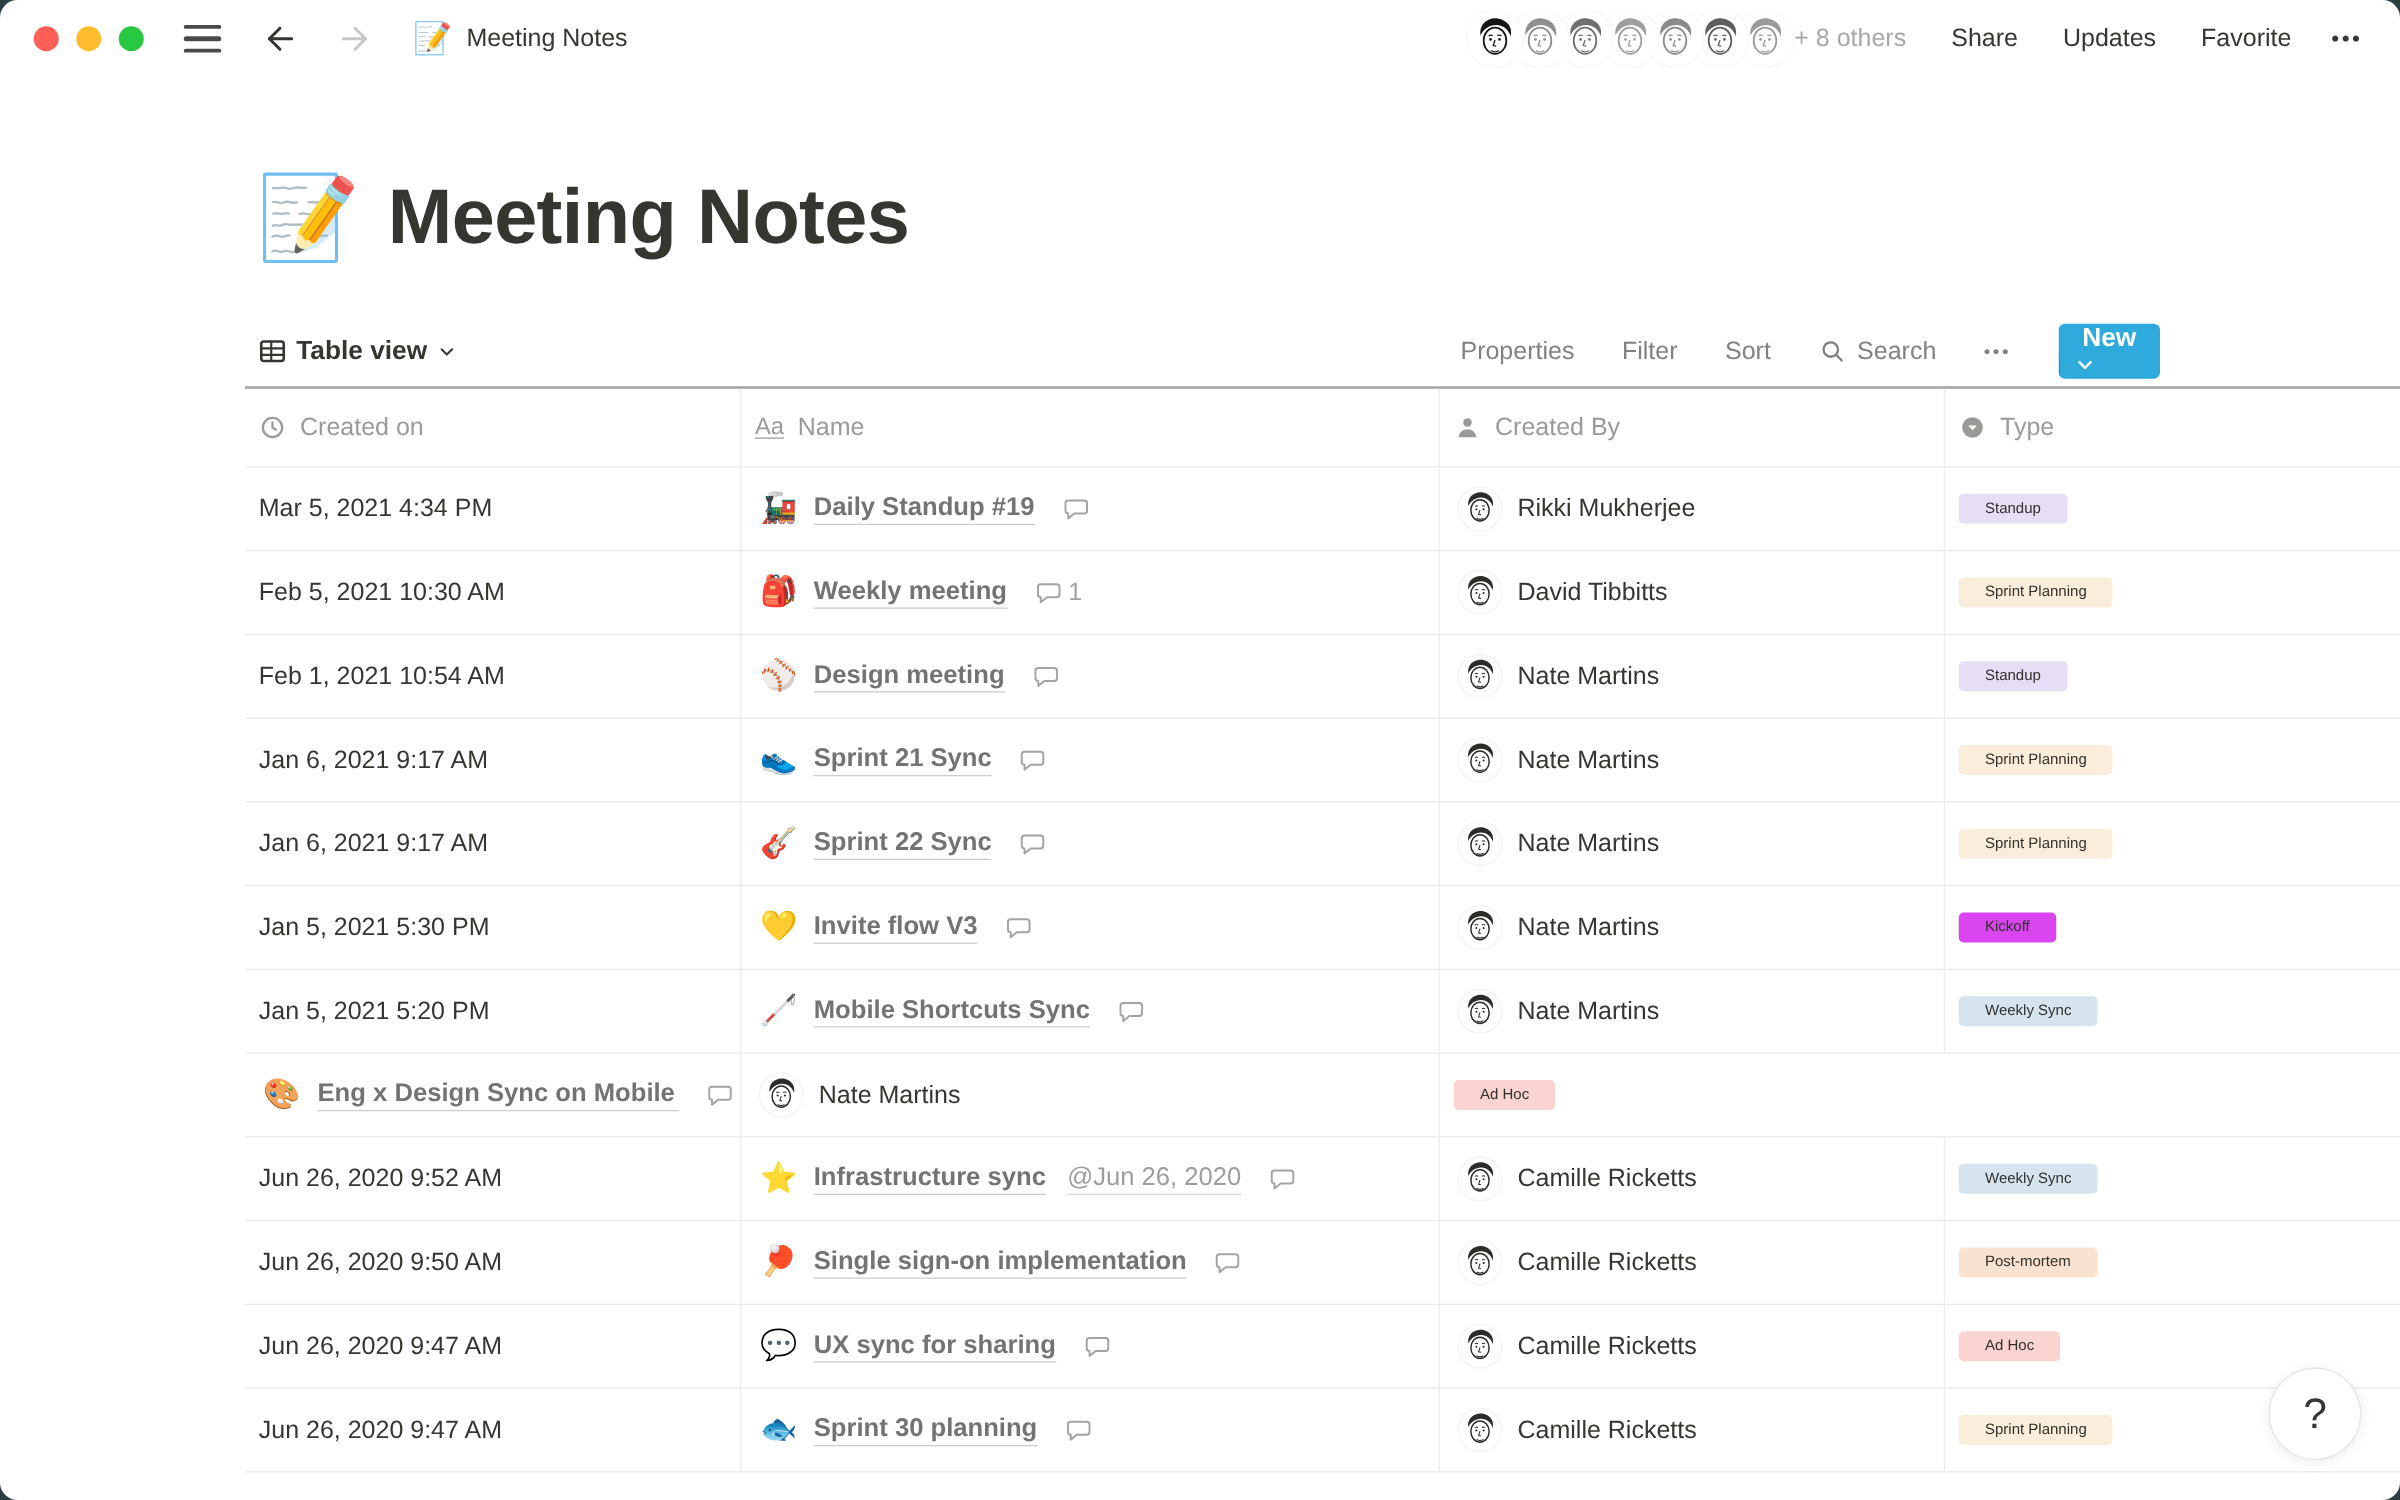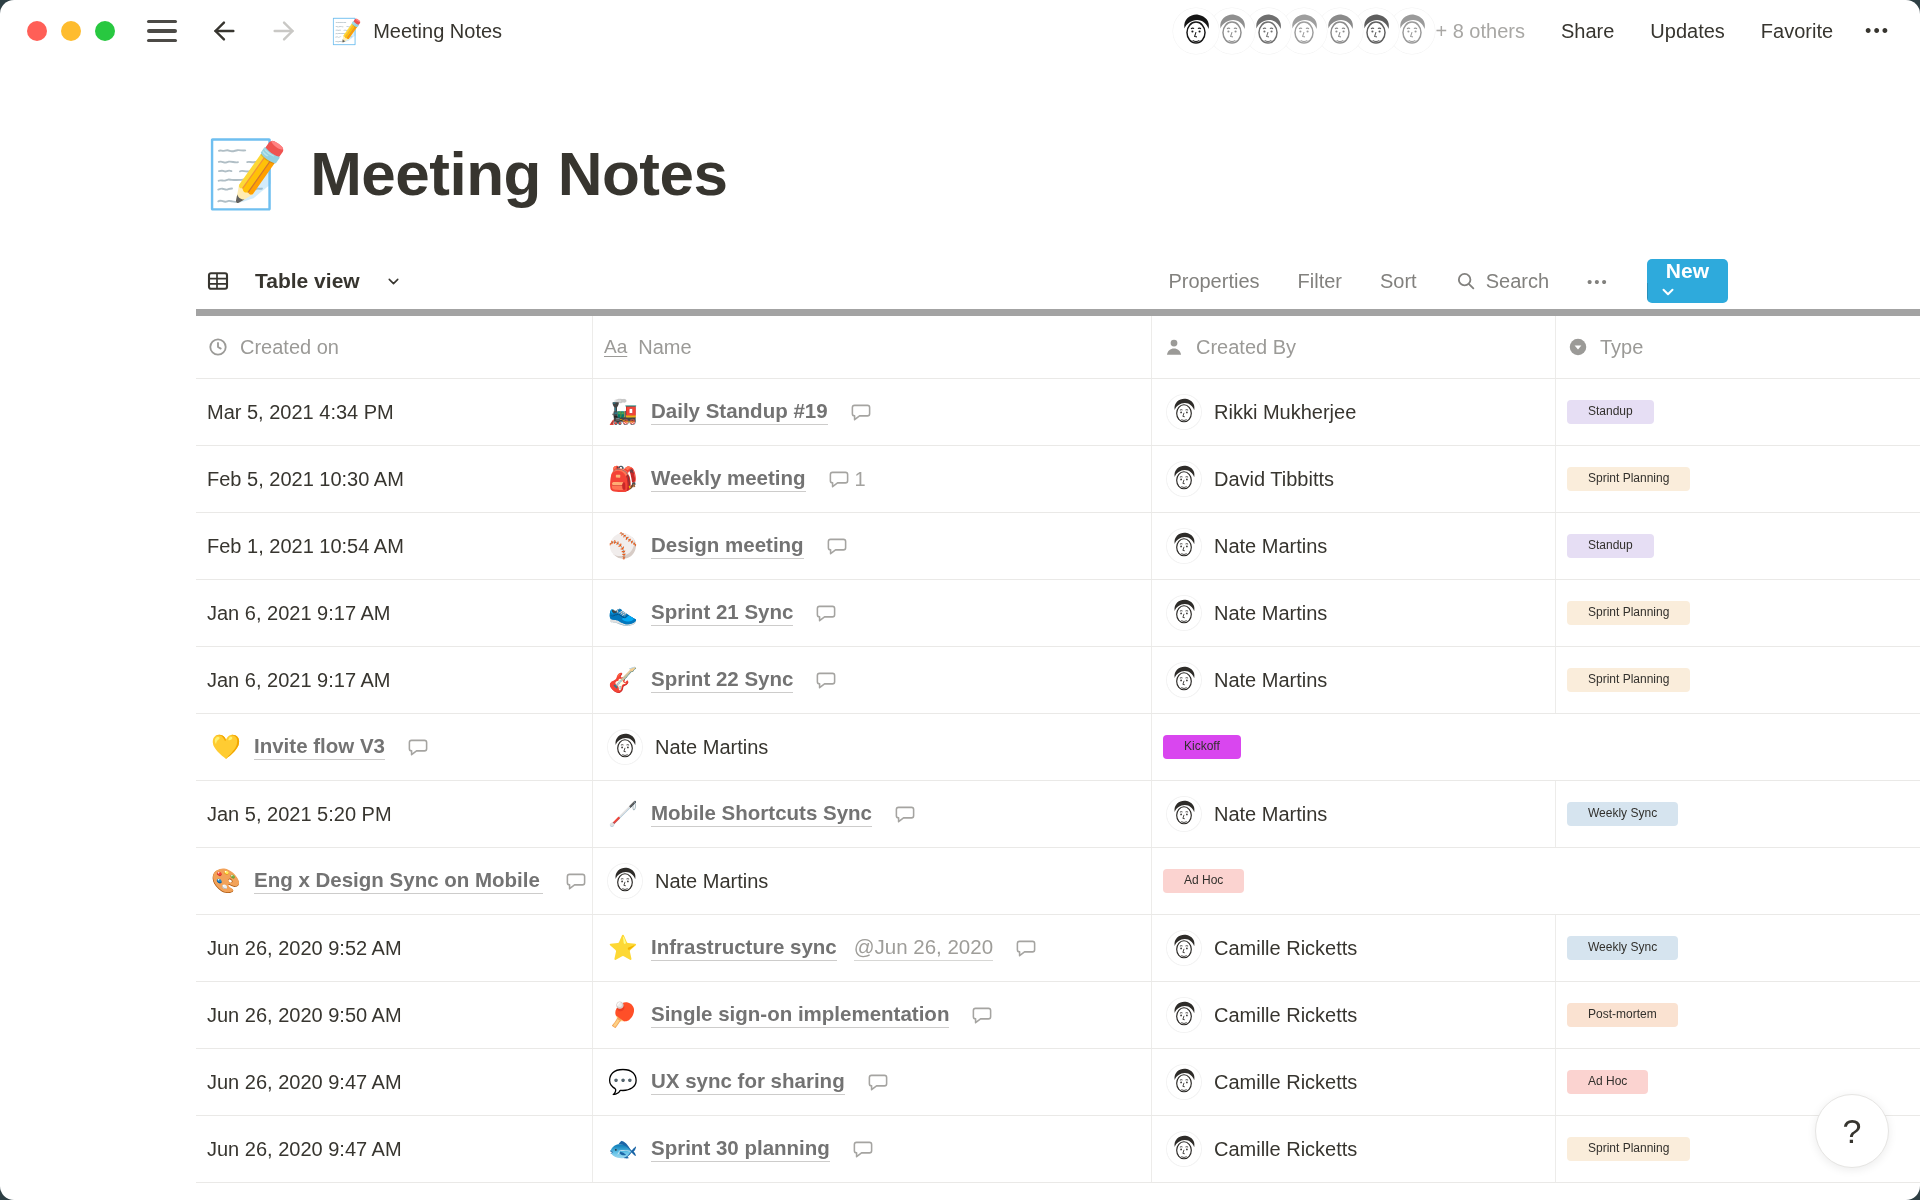--- a/index.html
+++ b/index.html
@@ -35,37 +35,37 @@
   .others{font-size:20px;color:#A8A7A4;white-space:nowrap;}
   .tb-actions{display:flex;align-items:center;gap:36px;margin-left:36px;}
   .tb-action{font-size:20px;color:#37352F;cursor:pointer;white-space:nowrap;}
   .tb-more{font-size:18px;letter-spacing:2px;color:#37352F;cursor:pointer;margin-left:32px;}
   
   .page-head{margin:76px 0 0 206px;display:flex;align-items:center;gap:22px;}
   .page-emoji{font-size:66px;line-height:1;}
   .page-title{font-size:62px;font-weight:700;letter-spacing:-0.5px;color:#37352F;}
   
   .toolbar{margin:44px 192px 0 196px;height:56px;display:flex;align-items:center;padding-left:10px;}
-  .viewsel{display:flex;align-items:center;gap:25px;cursor:pointer;}
+  .viewsel{display:flex;align-items:center;gap:7px;cursor:pointer;}
   .viewsel svg{width:24px;height:24px;}
   .viewsel .vlabel{font-size:21px;font-weight:700;color:#37352F;}
   .tool-spacer{flex:1;}
   .tool-right{display:flex;align-items:center;gap:38px;}
   .tool-item{font-size:20px;color:#82817E;cursor:pointer;white-space:nowrap;}
   .searchgrp{display:flex;align-items:center;gap:9px;cursor:pointer;}
   .searchgrp svg{width:22px;height:22px;}
   .tool-more{font-size:15px;letter-spacing:2px;color:#82817E;cursor:pointer;}
   .new-btn{display:flex;align-items:stretch;height:44px;border-radius:5px;overflow:hidden;cursor:pointer;flex-direction:column;}
   .new-main{display:flex;align-items:center;padding:0 19px;font-size:21px;font-weight:600;color:#fff;}
   .new-dd{display:flex;align-items:center;justify-content:center;width:40px;border-left:1px solid rgba(0,0,0,0.15);}
   .new-dd svg{width:18px;height:18px;}
   
   .table{margin-left:196px;}
   .thead,.trow{display:grid;grid-template-columns:396px 559px 404px 1fr;}
-  .thead{height:62px;border-top:7px solid #a3a3a3;border-bottom:1px solid #EAE9E7;color:#9B9A97;}
+  .thead{height:62px;border-top:2px solid #a3a3a3;border-bottom:1px solid #EAE9E7;color:#9B9A97;}
   .th{display:flex;align-items:center;gap:11px;padding-left:11px;font-size:20px;cursor:pointer;overflow:hidden;}
   .th + .th{border-left:1px solid #EDECEA;}
   .th svg{width:22px;height:22px;flex:none;}
   .aa{font-size:19px;color:#9B9A97;text-decoration:underline;text-underline-offset:3px;font-weight:500;}
   .trow{height:66px;border-bottom:1px solid #EAE9E7;}
   .cell{display:flex;align-items:center;padding-left:11px;overflow:hidden;white-space:nowrap;}
   .cell + .cell{border-left:1px solid #EDECEA;}
   .cell-date{font-size:20px;color:#37352F;}
   .cell-name{padding-left:15px;gap:9px;}
   .row-emoji{font-size:24px;width:34px;flex:none;line-height:1;}
@@ -404,20 +404,23 @@
 <path d="M15.2,17.8 q1.5,-1 3,-0.2 M21.8,17.6 q1.5,-0.8 3,0.2 M20,21 l-1.3,4.2 l2.2,0.4 M16.8,29 q3.2,2 6.4,0" fill="none" stroke="#2e2c29" stroke-width="1"></path>
 </svg></span>
       <span class="cname">Nate Martins</span>
     </div>
     <div class="cell cell-type">
       <span class="badge" style="background: rgb(250, 237, 219);">Sprint Planning</span>
     </div>
   </div>
 
   <div class="trow">
+    <div class="cell cell-date">
+      <span class="date">Jan 5, 2021 5:30 PM</span>
+    </div>
     <div class="cell cell-name">
       <span class="row-emoji">💛</span>
       <span class="nlink">Invite flow V3</span>
 
       <span class="comment" hidden="">
         <svg viewBox="0 0 24 24" fill="none" stroke="#A5A4A1" stroke-width="1.7" stroke-linejoin="round">
                 <path d="M5 4.8h14a2.4 2.4 0 0 1 2.4 2.4v6.6a2.4 2.4 0 0 1-2.4 2.4h-8.6L5 20.4v-4.2a2.4 2.4 0 0 1-2.4-2.4V7.2A2.4 2.4 0 0 1 5 4.8Z"></path>
               </svg>
         <span class="ccount"></span>
       </span>

